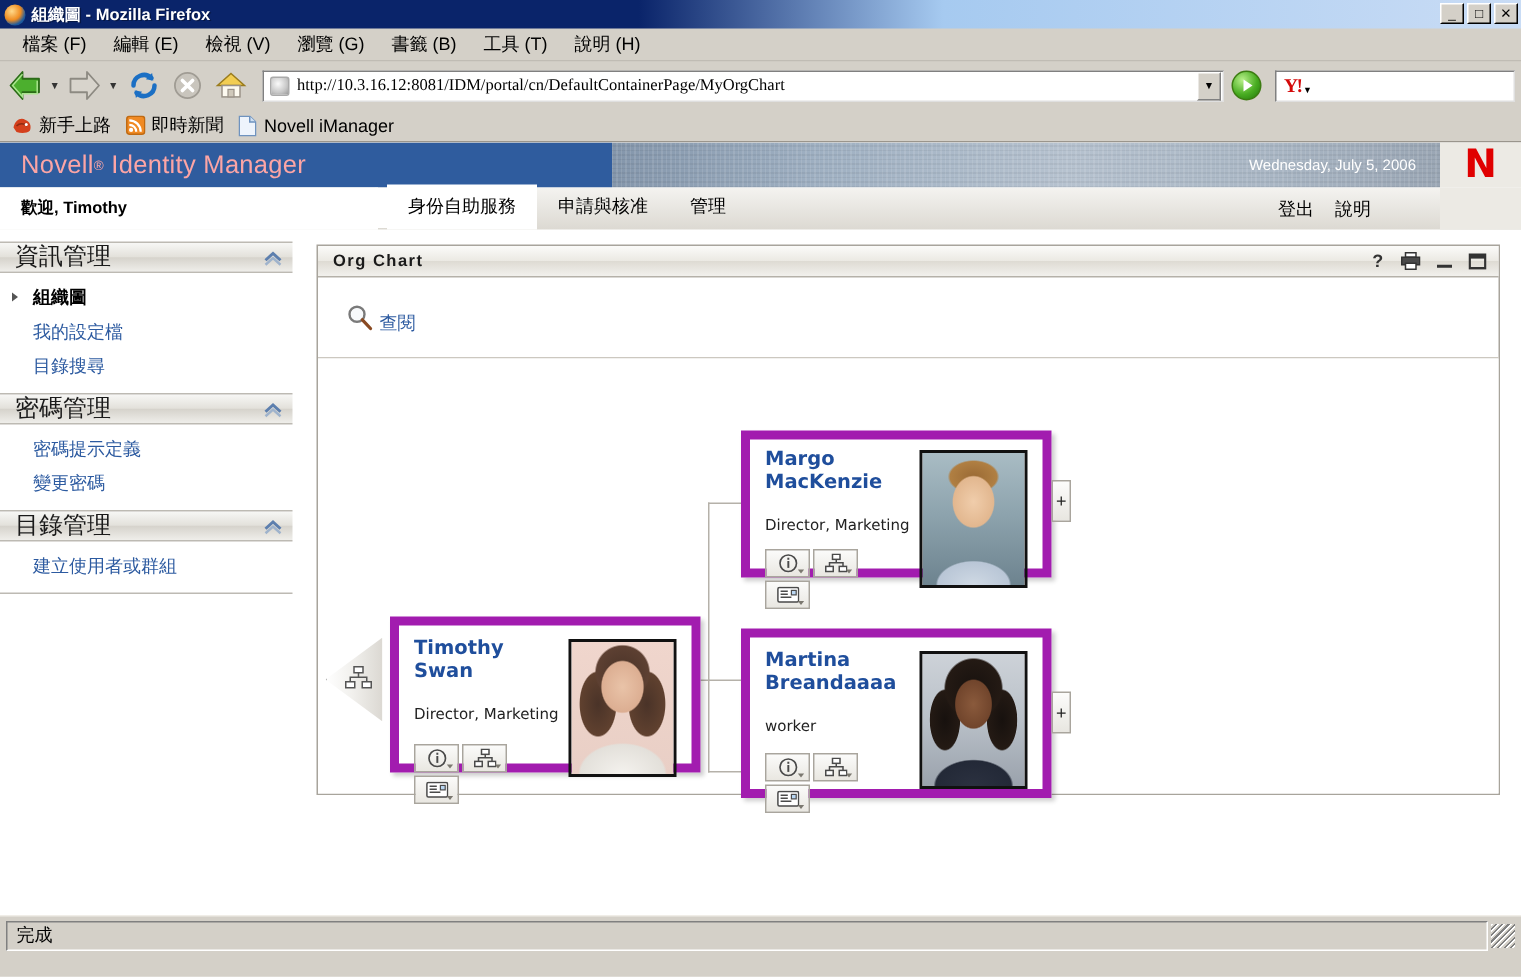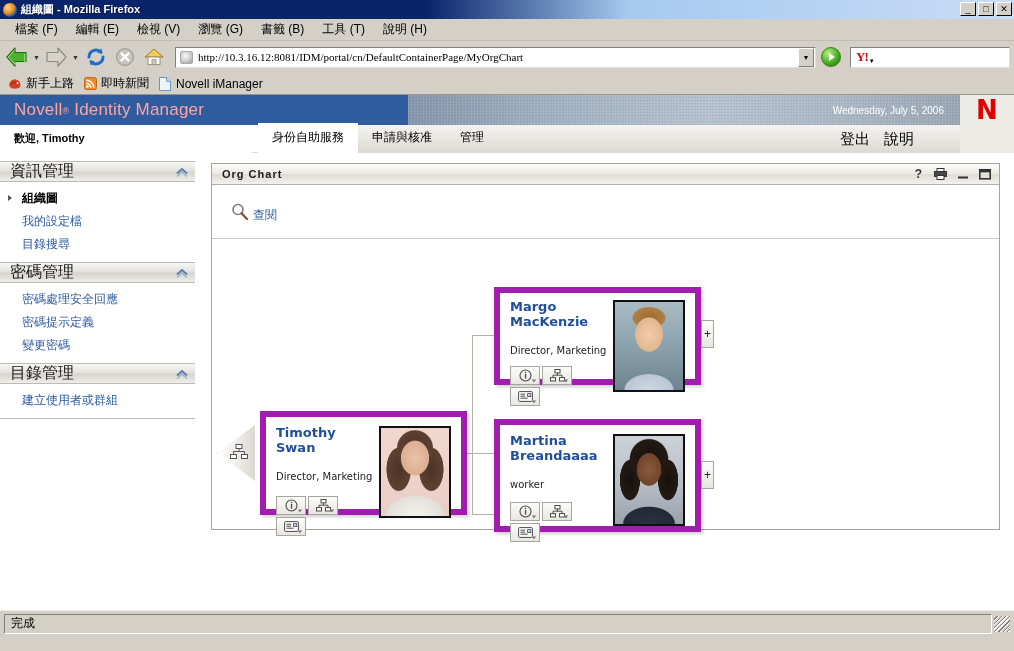--- a/index.html
+++ b/index.html
@@ -148,21 +148,21 @@
     content: ""; position: absolute; right: -14px; top: 0; bottom: 0; width: 16px;
     background: #fff;
     clip-path: polygon(0 0, 55% 0, 100% 100%, 0 100%);
   }
   .tabs { display: flex; align-items: flex-end; flex: 1; }
   .tab {
     font-size: 12px; color: #000; padding: 6px 14px 7px 14px; white-space: nowrap;
   }
   .tab.active { background: #fff; font-weight: normal; margin-left: 6px; }
   .tabrow-right { display: flex; align-items: center; gap: 14px; padding-right: 46px; }
-  .tabrow-right .lnk { font-size: 15px; color: #000; }
+  .tabrow-right .lnk { font-size: 12px; color: #000; }
   .tabrow-cap { width: 54px; background: #eceae4; }
 
   
   .mainsplit { display: flex; height: 457px; background: #fff; }
 
   
   .sidebar { width: 195px; flex: none; padding: 8px 0 0 0; background: #fff; }
   .sect-head {
     height: 21px; margin: 0 0 0 0;
     background: linear-gradient(to bottom, #f7f7f5 0%, #e3e1db 48%, #d6d3cc 52%, #efeeea 100%);
@@ -487,21 +487,20 @@
       <div class="sect-head">
         <span class="t">密碼管理</span>
         <span class="chev">
           <svg width="14" height="12" viewBox="0 0 14 12">
               <path d="M2 7.5 L7 3 L12 7.5" fill="none" stroke="#5d7fae" stroke-width="2"></path>
               <path d="M2 10.5 L7 6 L12 10.5" fill="none" stroke="#9fb3cc" stroke-width="1.6"></path>
             </svg>
         </span>
       </div>
       <div class="sect-body">
-        <a class="side-link">密碼處理安全回應</a>
         <a class="side-link">密碼提示定義</a>
         <a class="side-link">變更密碼</a>
       </div>
 
       <div class="sect-head">
         <span class="t">目錄管理</span>
         <span class="chev">
           <svg width="14" height="12" viewBox="0 0 14 12">
               <path d="M2 7.5 L7 3 L12 7.5" fill="none" stroke="#5d7fae" stroke-width="2"></path>
               <path d="M2 10.5 L7 6 L12 10.5" fill="none" stroke="#9fb3cc" stroke-width="1.6"></path>

